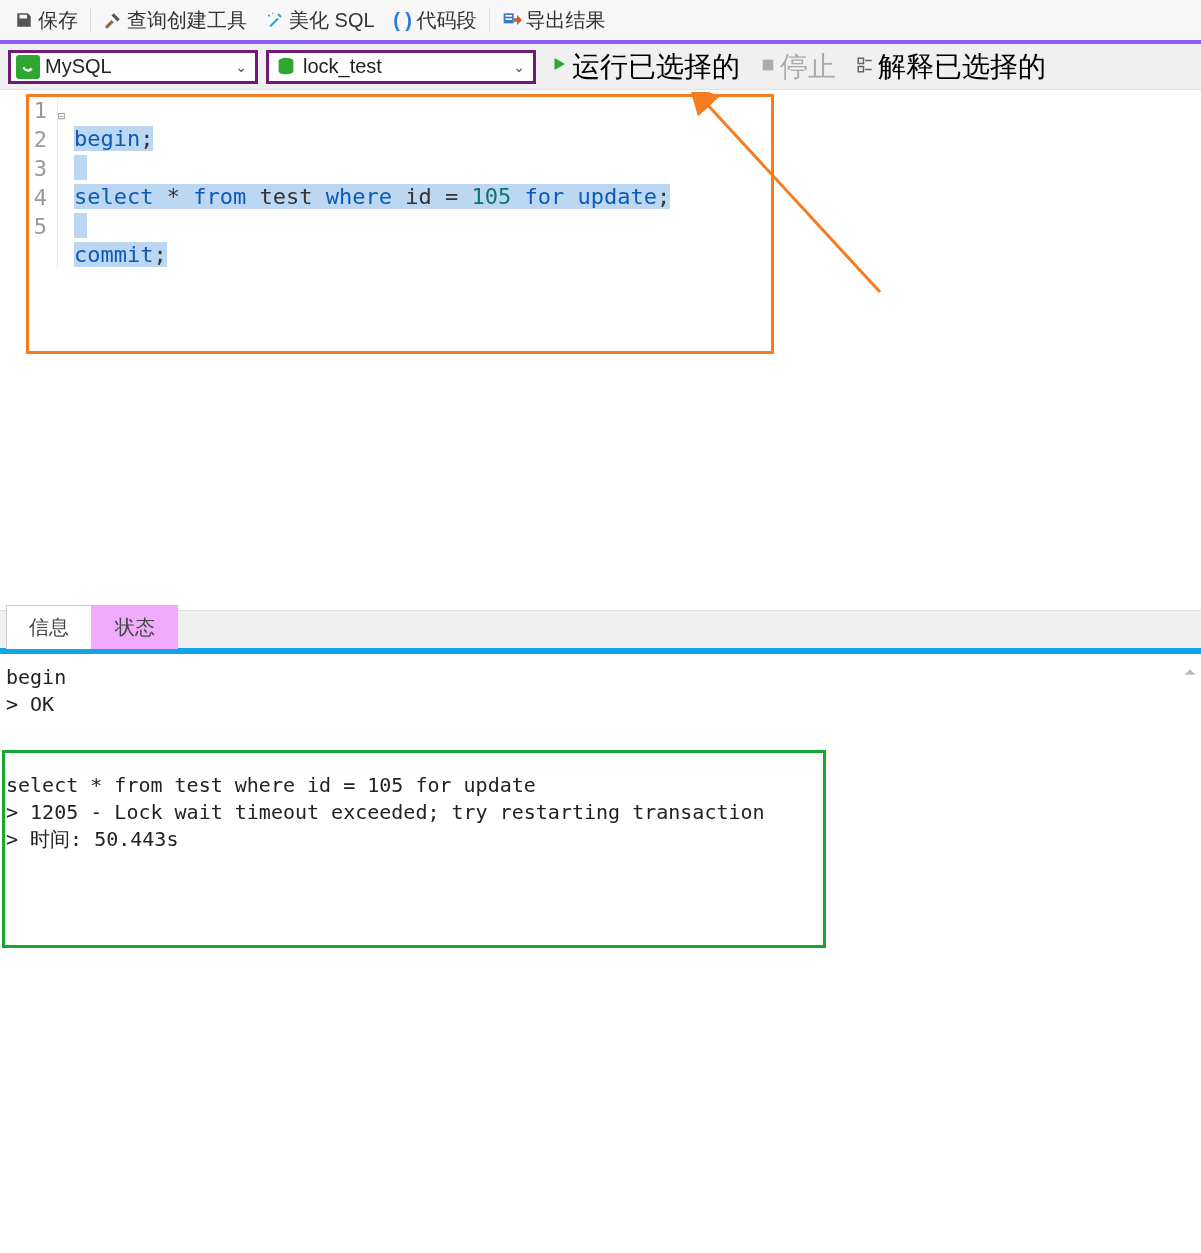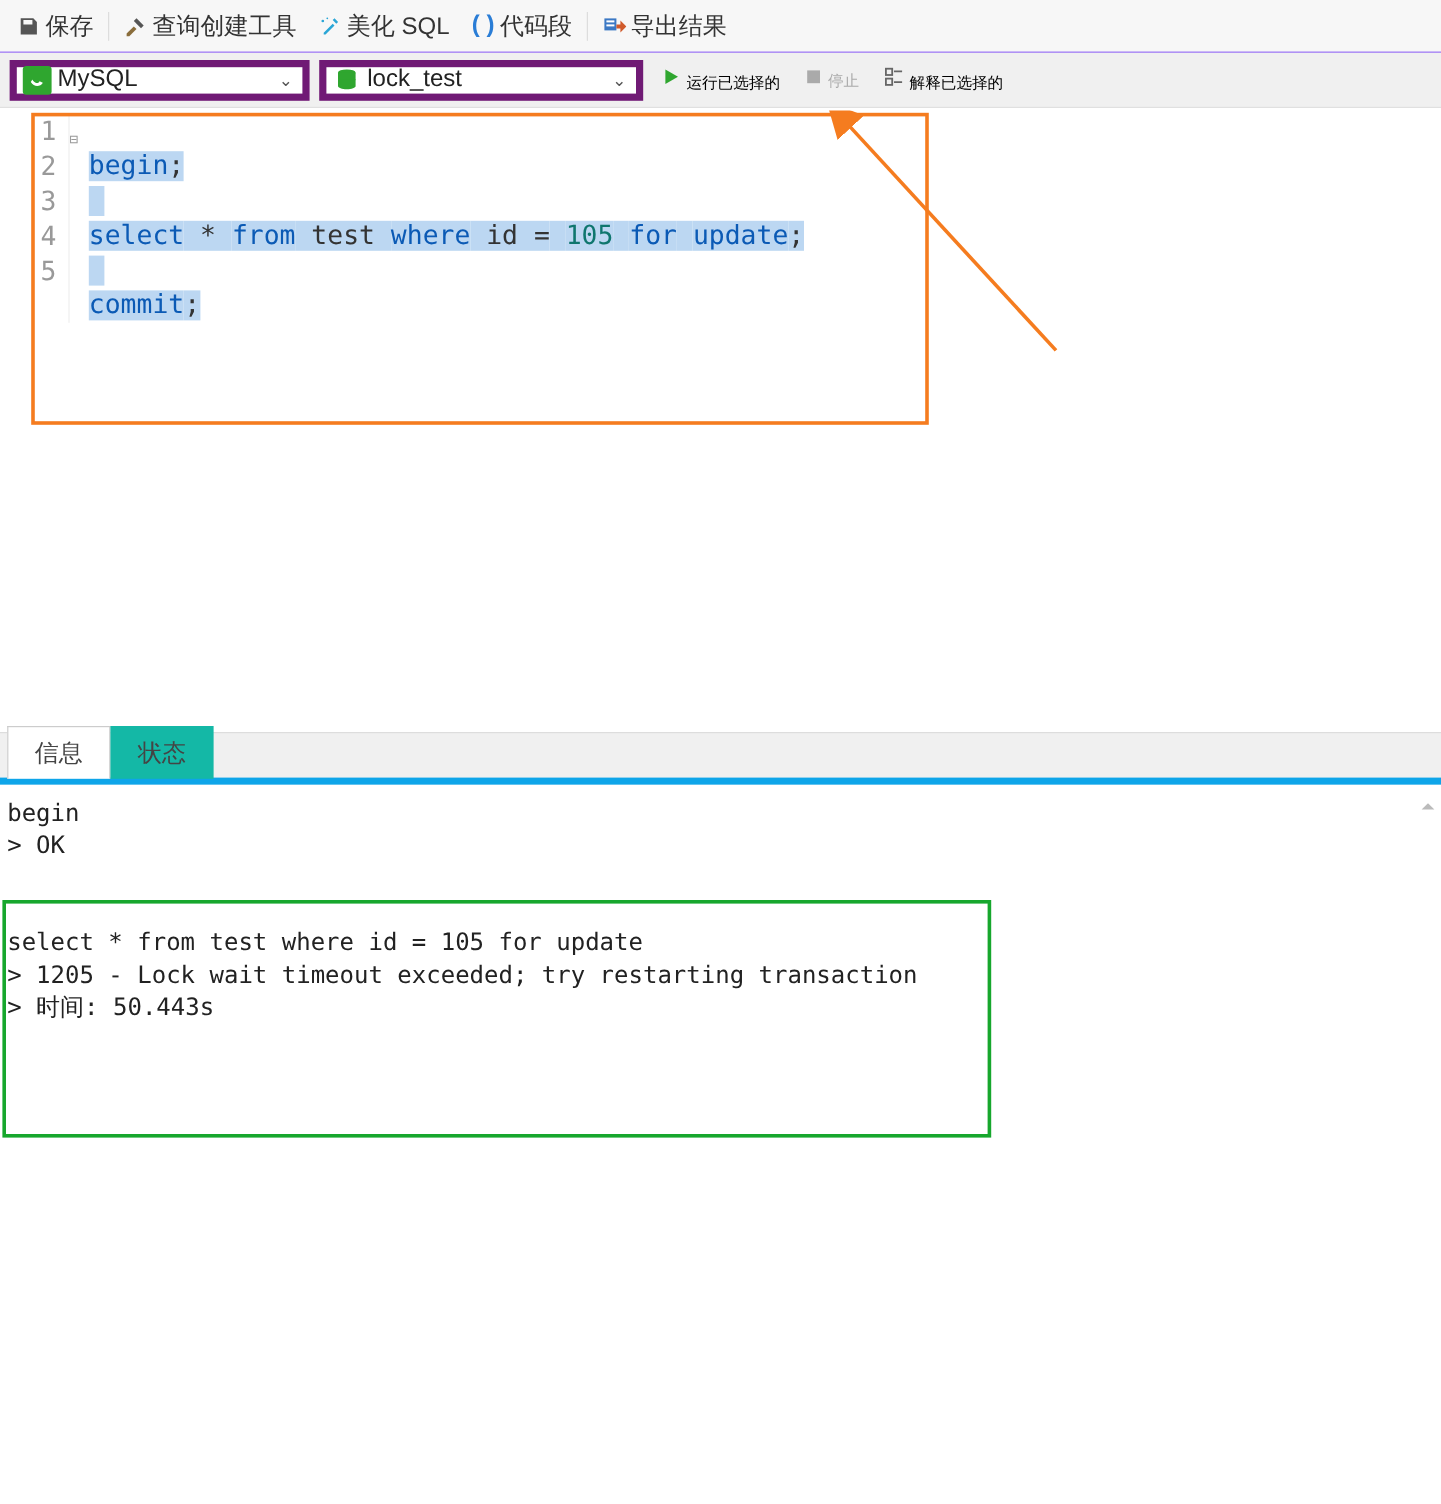--- a/index.html
+++ b/index.html
@@ -13,21 +13,21 @@
   }
 
   
   .toolbar1 {
     display: flex;
     align-items: center;
     gap: 6px;
     height: 44px;
     padding: 4px 8px;
     background: #f7f7f7;
-    border-bottom: 1px solid #8b5cf6;
+    border-bottom: 4px solid #8b5cf6;
   }
   .toolbar1 .btn {
     display: inline-flex;
     align-items: center;
     gap: 4px;
     padding: 2px 6px;
     color: #333;
     font-size: 20px;
     cursor: pointer;
   }
@@ -47,44 +47,44 @@
     height: 46px;
     padding: 4px 8px;
     background: #f0f0f0;
     border-bottom: 1px solid #e0e0e0;
   }
   .combo {
     display: flex;
     align-items: center;
     height: 34px;
     background: #fff;
-    border: 6px solid #701a75;
+    border: 3px solid #701a75;
     min-width: 230px;
     padding: 0 4px;
     cursor: pointer;
   }
   .combo .combo-icon {
     width: 26px; height: 26px;
     display:inline-flex; align-items:center; justify-content:center;
     margin-right: 4px;
   }
   .combo .combo-label {
     flex: 1;
     font-size: 20px;
     color: #222;
   }
   .combo .chev { color:#555; font-size:14px; padding:0 4px;}
   .db-icon { fill:#2fa62f; }
   .conn-icon { background:#2fa62f; border-radius:3px; width:24px;height:24px; display:flex;align-items:center;justify-content:center;}
   .conn-icon svg{fill:#fff;}
 
   .toolbar2 .action {
-    display:inline-flex; align-items:flex-end; gap:4px;
+    display:inline-flex; align-items:center; gap:4px;
     padding: 2px 6px;
-    font-size: 13px;
+    font-size: 28px;
     cursor:pointer;
   }
   .play { color:#2fa62f; font-size:18px; }
   .stop { color:#aaa; font-size:16px; }
   .stoplabel { color:#aaa; }
   .explain-ic { color:#777; font-size:16px;}
 
   
   .editor-wrap {
     position: relative;
@@ -145,21 +145,21 @@
   }
   .tab {
     padding:8px 22px;
     font-size:20px;
     color:#444;
     cursor:pointer;
     border:1px solid transparent;
     border-bottom:none;
     position:relative;
     top:1px;
-    background:#14b8a6;
+    background:#f0abfc;
   }
   .tab.active {
     background:#fff;
     border-color:#ccc;
   }
 
   
   .console-wrap {
     position:relative;
     background:#fff;

